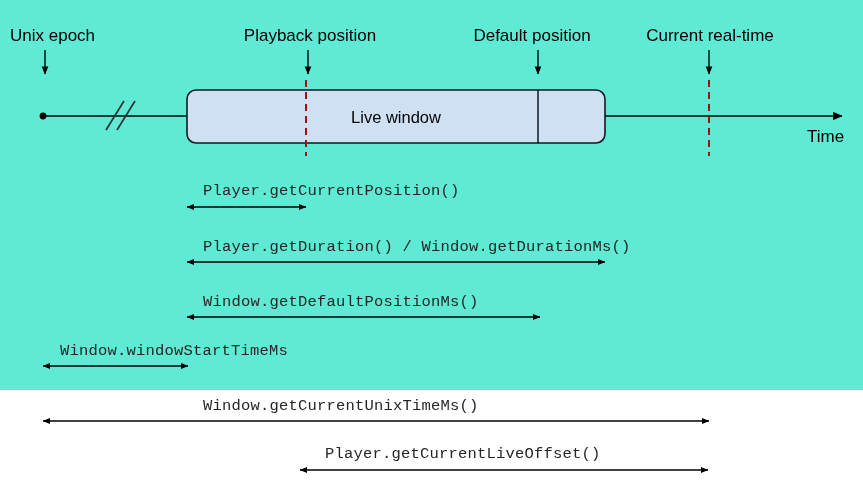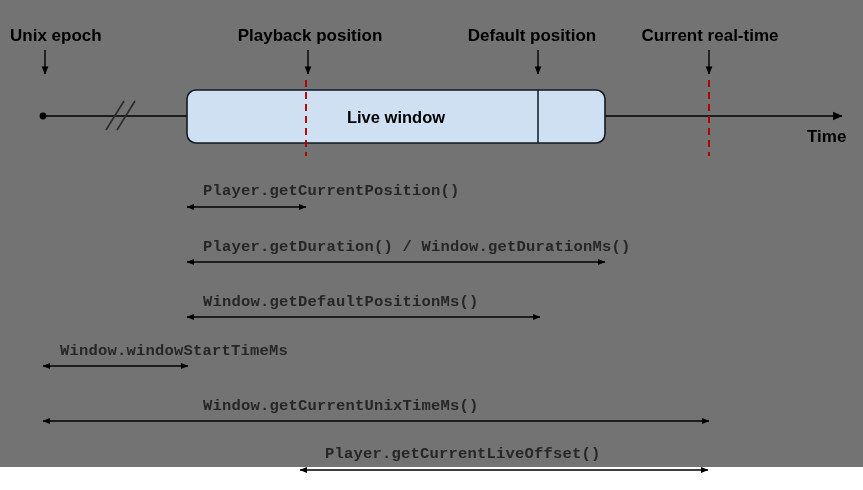--- a/index.html
+++ b/index.html
@@ -11,23 +11,22 @@
   body {
     width: 863px;
     height: 490px;
     overflow: hidden;
     font-family: "Liberation Sans", sans-serif;
     color: #000000;
   }
   #diagram-root {
     position: relative;
     width: 863px;
-    height: 467px;
-    background: #737373;
-    font-weight: bold;
+    height: 390px;
+    background: #5eead4;
   }
   svg.diagram-canvas {
     position: absolute;
     left: 0;
     top: 0;
     width: 863px;
     height: 490px;
     display: block;
   }
   text.label-sans {

